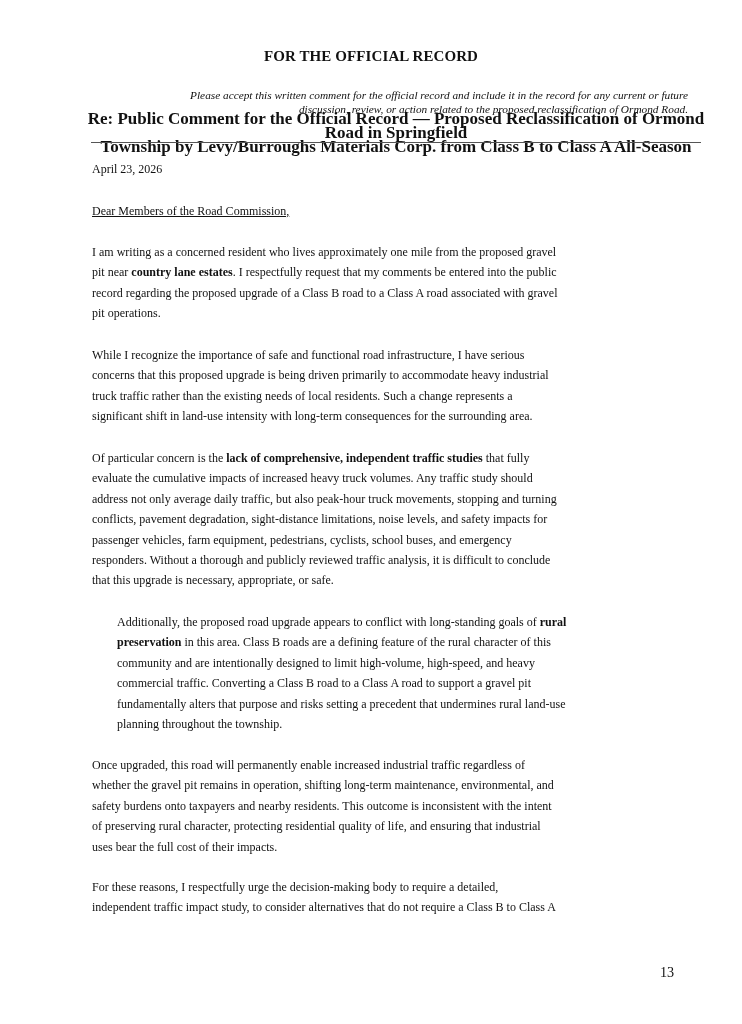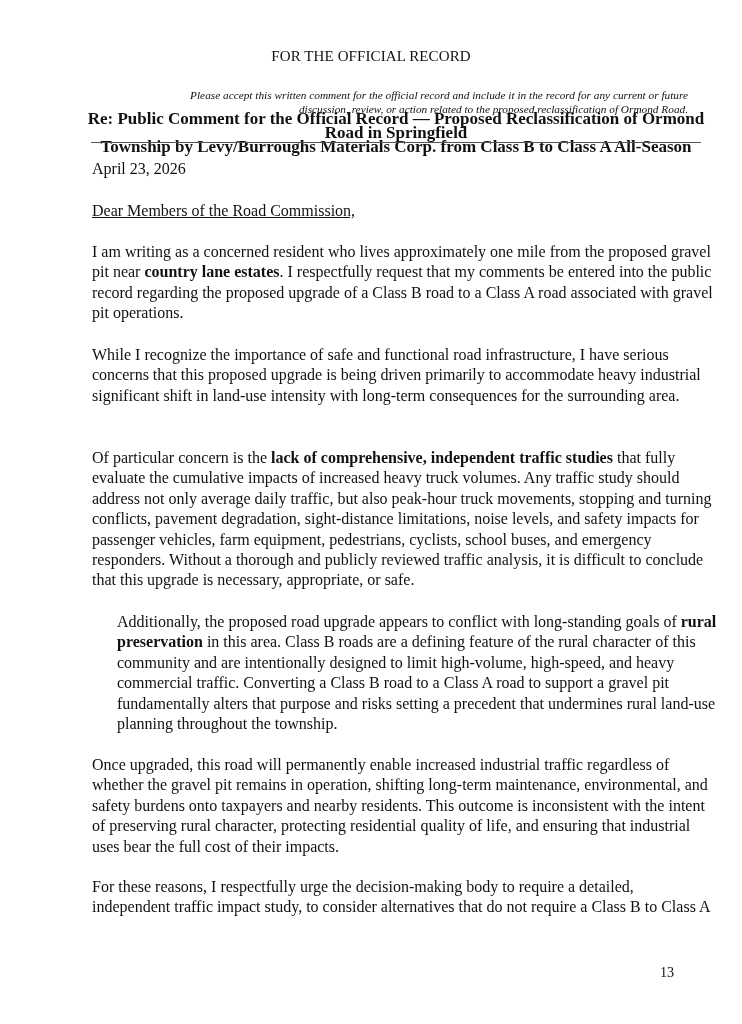--- a/index.html
+++ b/index.html
@@ -22,20 +22,21 @@
       height: 1024px;
     }
     .header-title {
       position: absolute;
       left: 0; width: 742px;
       top: 47px;
       text-align: center;
       font-size: 15px;
       line-height: 18px;
       letter-spacing: 0.1px;
+      font-weight: bold;
     }
     .header-note {
       position: absolute;
       left: 96px; width: 592px;
       top: 88px;
       text-align: right;
       font-style: italic;
       font-size: 11.3px;
       line-height: 14.2px;
     }
@@ -53,21 +54,21 @@
       left: 91px;
       width: 610px;
       top: 142px;
       height: 0;
       border-top: 1px solid #555555;
     }
     .body-text {
       position: absolute;
       left: 92px;
       width: 620px;
-      font-size: 16px;
+      font-size: 12px;
       line-height: 20.4px;
     }
     .body-text p {
       margin: 0;
       white-space: nowrap;
     }
     .date { top: 159px; }
     .salutation { top: 201px; text-decoration: underline; }
     .para1 { top: 242px; }
     .para2 { top: 345px; }
@@ -116,20 +117,21 @@
   <div class="body-text para1">
     <p>I am writing as a concerned resident who lives approximately one mile from the proposed gravel</p>
     <p><span>pit near </span><b>country lane estates</b><span>. I respectfully request that my comments be entered into the public</span></p>
     <p>record regarding the proposed upgrade of a Class B road to a Class A road associated with gravel</p>
     <p>pit operations.</p>
   </div>
 
   <div class="body-text para2">
     <p>While I recognize the importance of safe and functional road infrastructure, I have serious</p>
     <p>concerns that this proposed upgrade is being driven primarily to accommodate heavy industrial</p>
+    <p>truck traffic rather than the existing needs of local residents. Such a change represents a</p>
     <p>significant shift in land-use intensity with long-term consequences for the surrounding area.</p>
   </div>
 
   <div class="body-text para3">
     <p><span>Of particular concern is the </span><b>lack of comprehensive, independent traffic studies</b><span> that fully</span></p>
     <p>evaluate the cumulative impacts of increased heavy truck volumes. Any traffic study should</p>
     <p>address not only average daily traffic, but also peak-hour truck movements, stopping and turning</p>
     <p>conflicts, pavement degradation, sight-distance limitations, noise levels, and safety impacts for</p>
     <p>passenger vehicles, farm equipment, pedestrians, cyclists, school buses, and emergency</p>
     <p>responders. Without a thorough and publicly reviewed traffic analysis, it is difficult to conclude</p>

